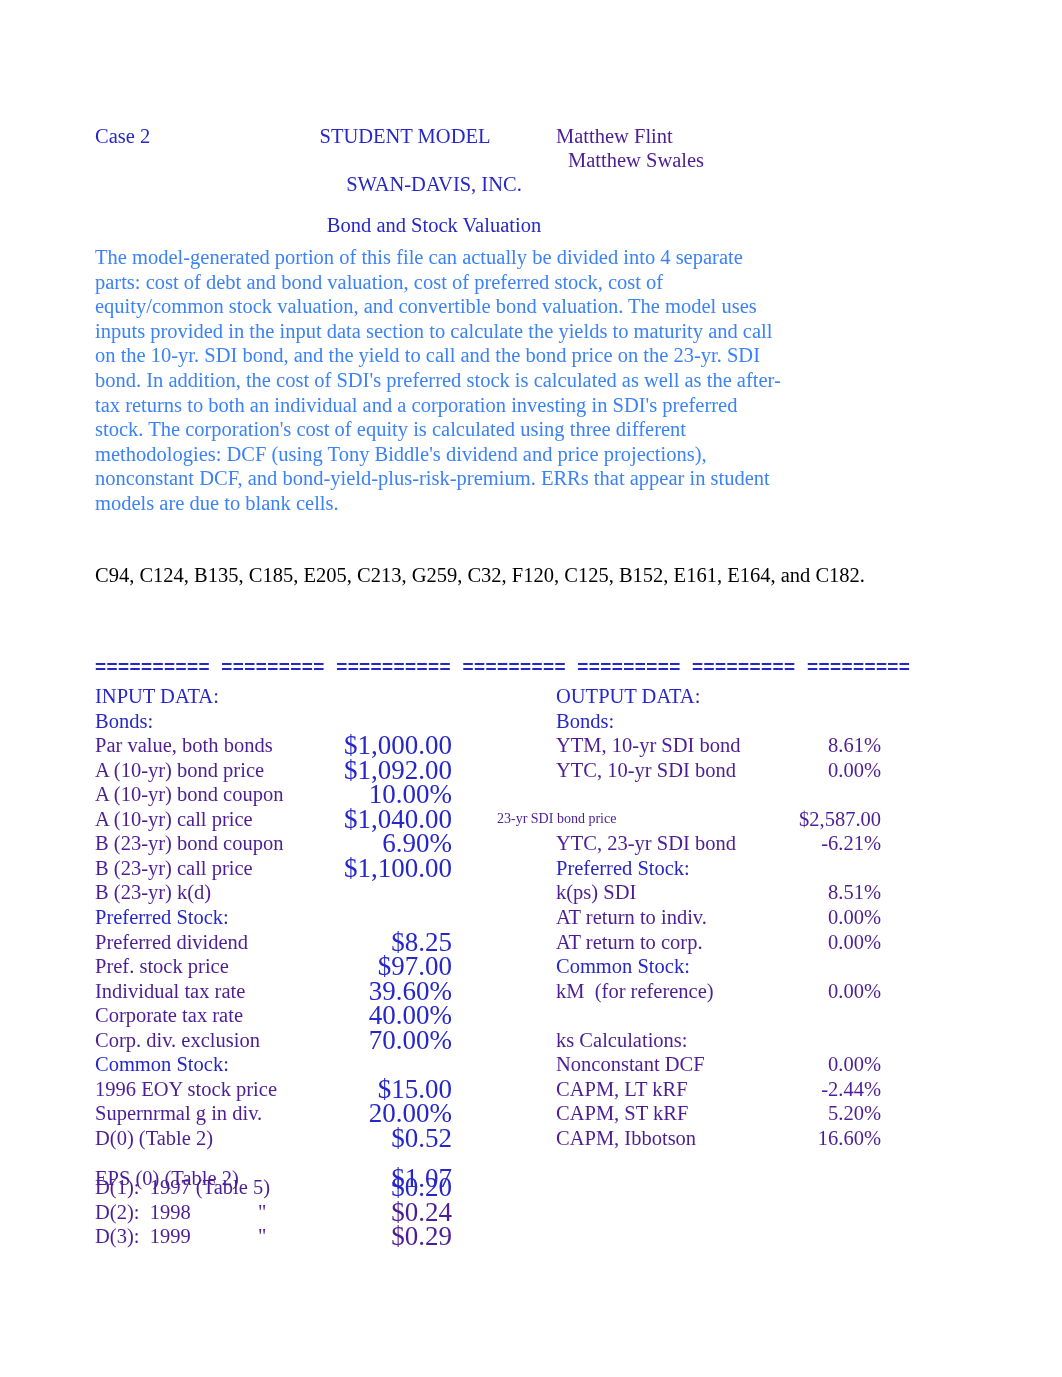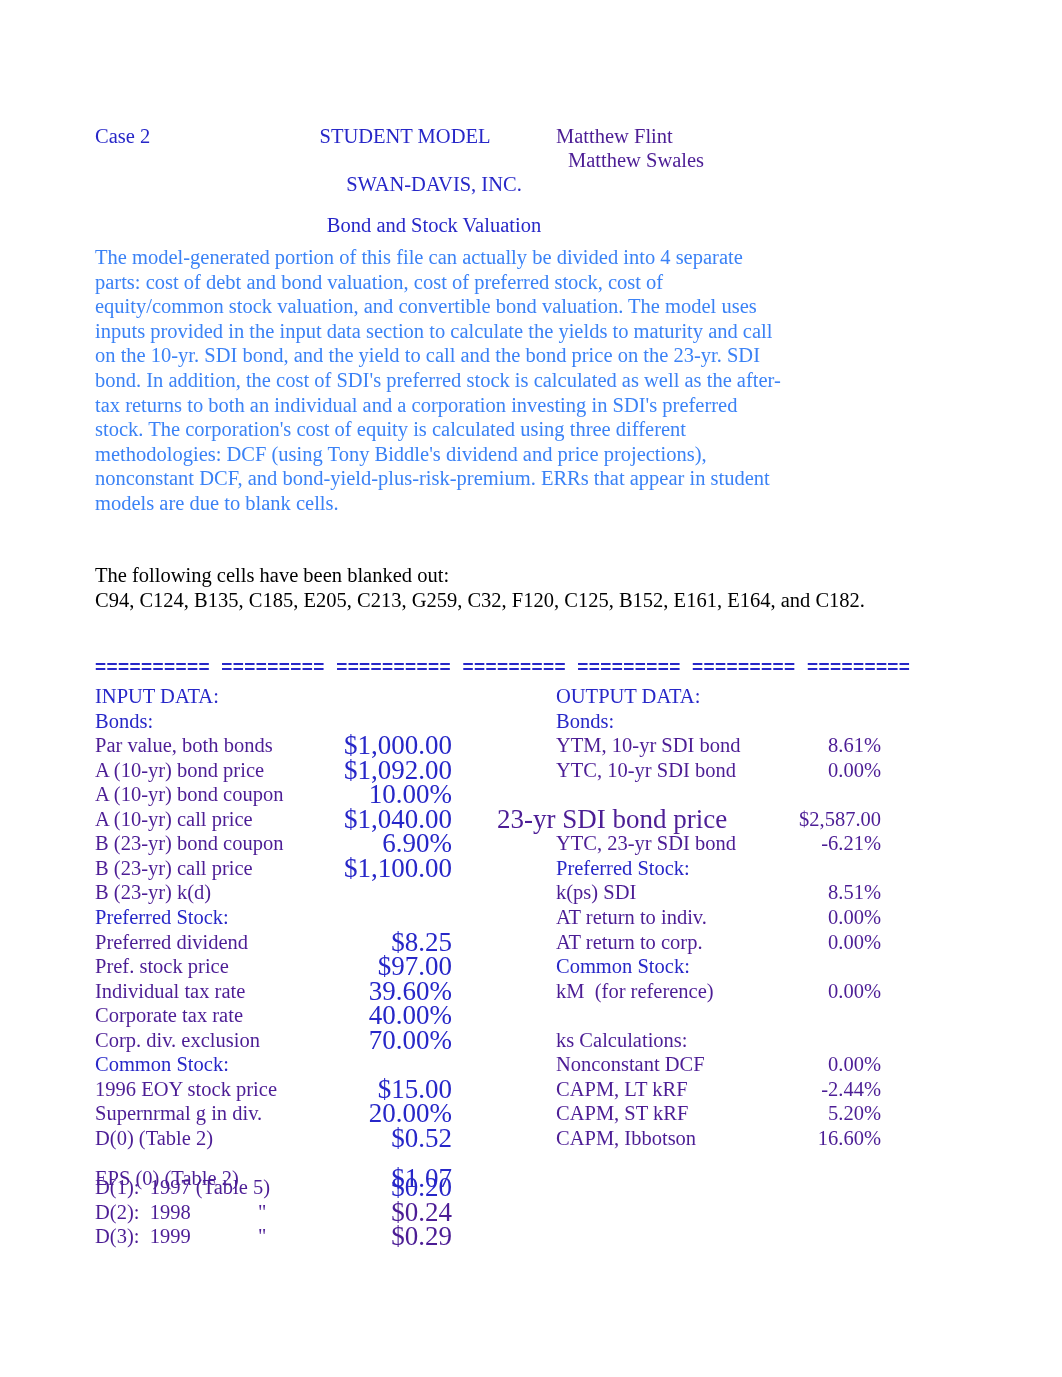--- a/index.html
+++ b/index.html
@@ -76,42 +76,41 @@
   #data-area { position: absolute; left: 0; top: 0; width: 1062px; height: 1377px; }
 
   .row { position: absolute; left: 0; width: 1062px; height: 24.5px; }
 
   .lbl-l   { position: absolute; left: 95px;  top: 0; font-size: 20.5px; line-height: 24.5px; white-space: pre; }
   .val-l   { position: absolute; left: 252px; top: 0; width: 200px; text-align: right;
              font-size: 27px; line-height: 24.5px; white-space: pre; }
   .mark-l  { position: absolute; left: 258px; top: 0; font-size: 20.5px; line-height: 24.5px; }
 
   .lbl-r        { position: absolute; left: 556px; top: 0; font-size: 20.5px; line-height: 24.5px; white-space: pre; }
-  .lbl-r-out    { position: absolute; left: 497px; top: 0; font-size: 27px; line-height: 24.5px; white-space: pre; }
+  .lbl-r-out    { position: absolute; left: 497px; top: 0; font-size: 14px; line-height: 24.5px; white-space: pre; }
   .val-r        { position: absolute; left: 680px; top: 0; width: 201px; text-align: right;
                   font-size: 20.5px; line-height: 24.5px; white-space: pre; }
 </style>
 </head>
 <body>
 
 <div class="page">
 
   <div id="header-block">
     <div class="t blue hdr-case">Case 2</div>
     <div class="t blue c hdr-model">STUDENT MODEL</div>
     <div class="t black hdr-name1">Matthew Flint</div>
     <div class="t black hdr-name2">Matthew Swales</div>
     <div class="t blue c hdr-co">SWAN-DAVIS, INC.</div>
     <div class="t blue c hdr-sub">Bond and Stock Valuation</div>
   </div>
 
   <div id="description">The model-generated portion of this file can actually be divided into 4 separate parts: cost of debt and bond valuation, cost of preferred stock, cost of equity/common stock valuation, and convertible bond valuation. The model uses inputs provided in the input data section to calculate the yields to maturity and call on the 10-yr. SDI bond, and the yield to call and the bond price on the 23-yr. SDI bond.  In addition, the cost of SDI's preferred stock is calculated as well as the after-tax returns to both an individual and a corporation investing in SDI's preferred stock.  The corporation's cost of equity is calculated using three different methodologies:  DCF (using Tony Biddle's dividend and price projections), nonconstant DCF, and  bond-yield-plus-risk-premium.  ERRs that appear in student models are due to blank cells.</div>
 
   <div id="blanked-note">
-    <div>The following cells have been blanked out:</div>
     <div>C94, C124, B135, C185, E205, C213, G259, C32, F120, C125, B152, E161, E164, and C182.</div>
   </div>
 
   <div id="separator">==========  =========  ==========  =========  =========  =========  =========</div>
 
   <div id="data-area">
       <div class="row" style="top: 684px;">
         <div class="lbl-l blue">INPUT DATA:</div>
         <div class="lbl-r blue">OUTPUT DATA:</div>
       </div>

